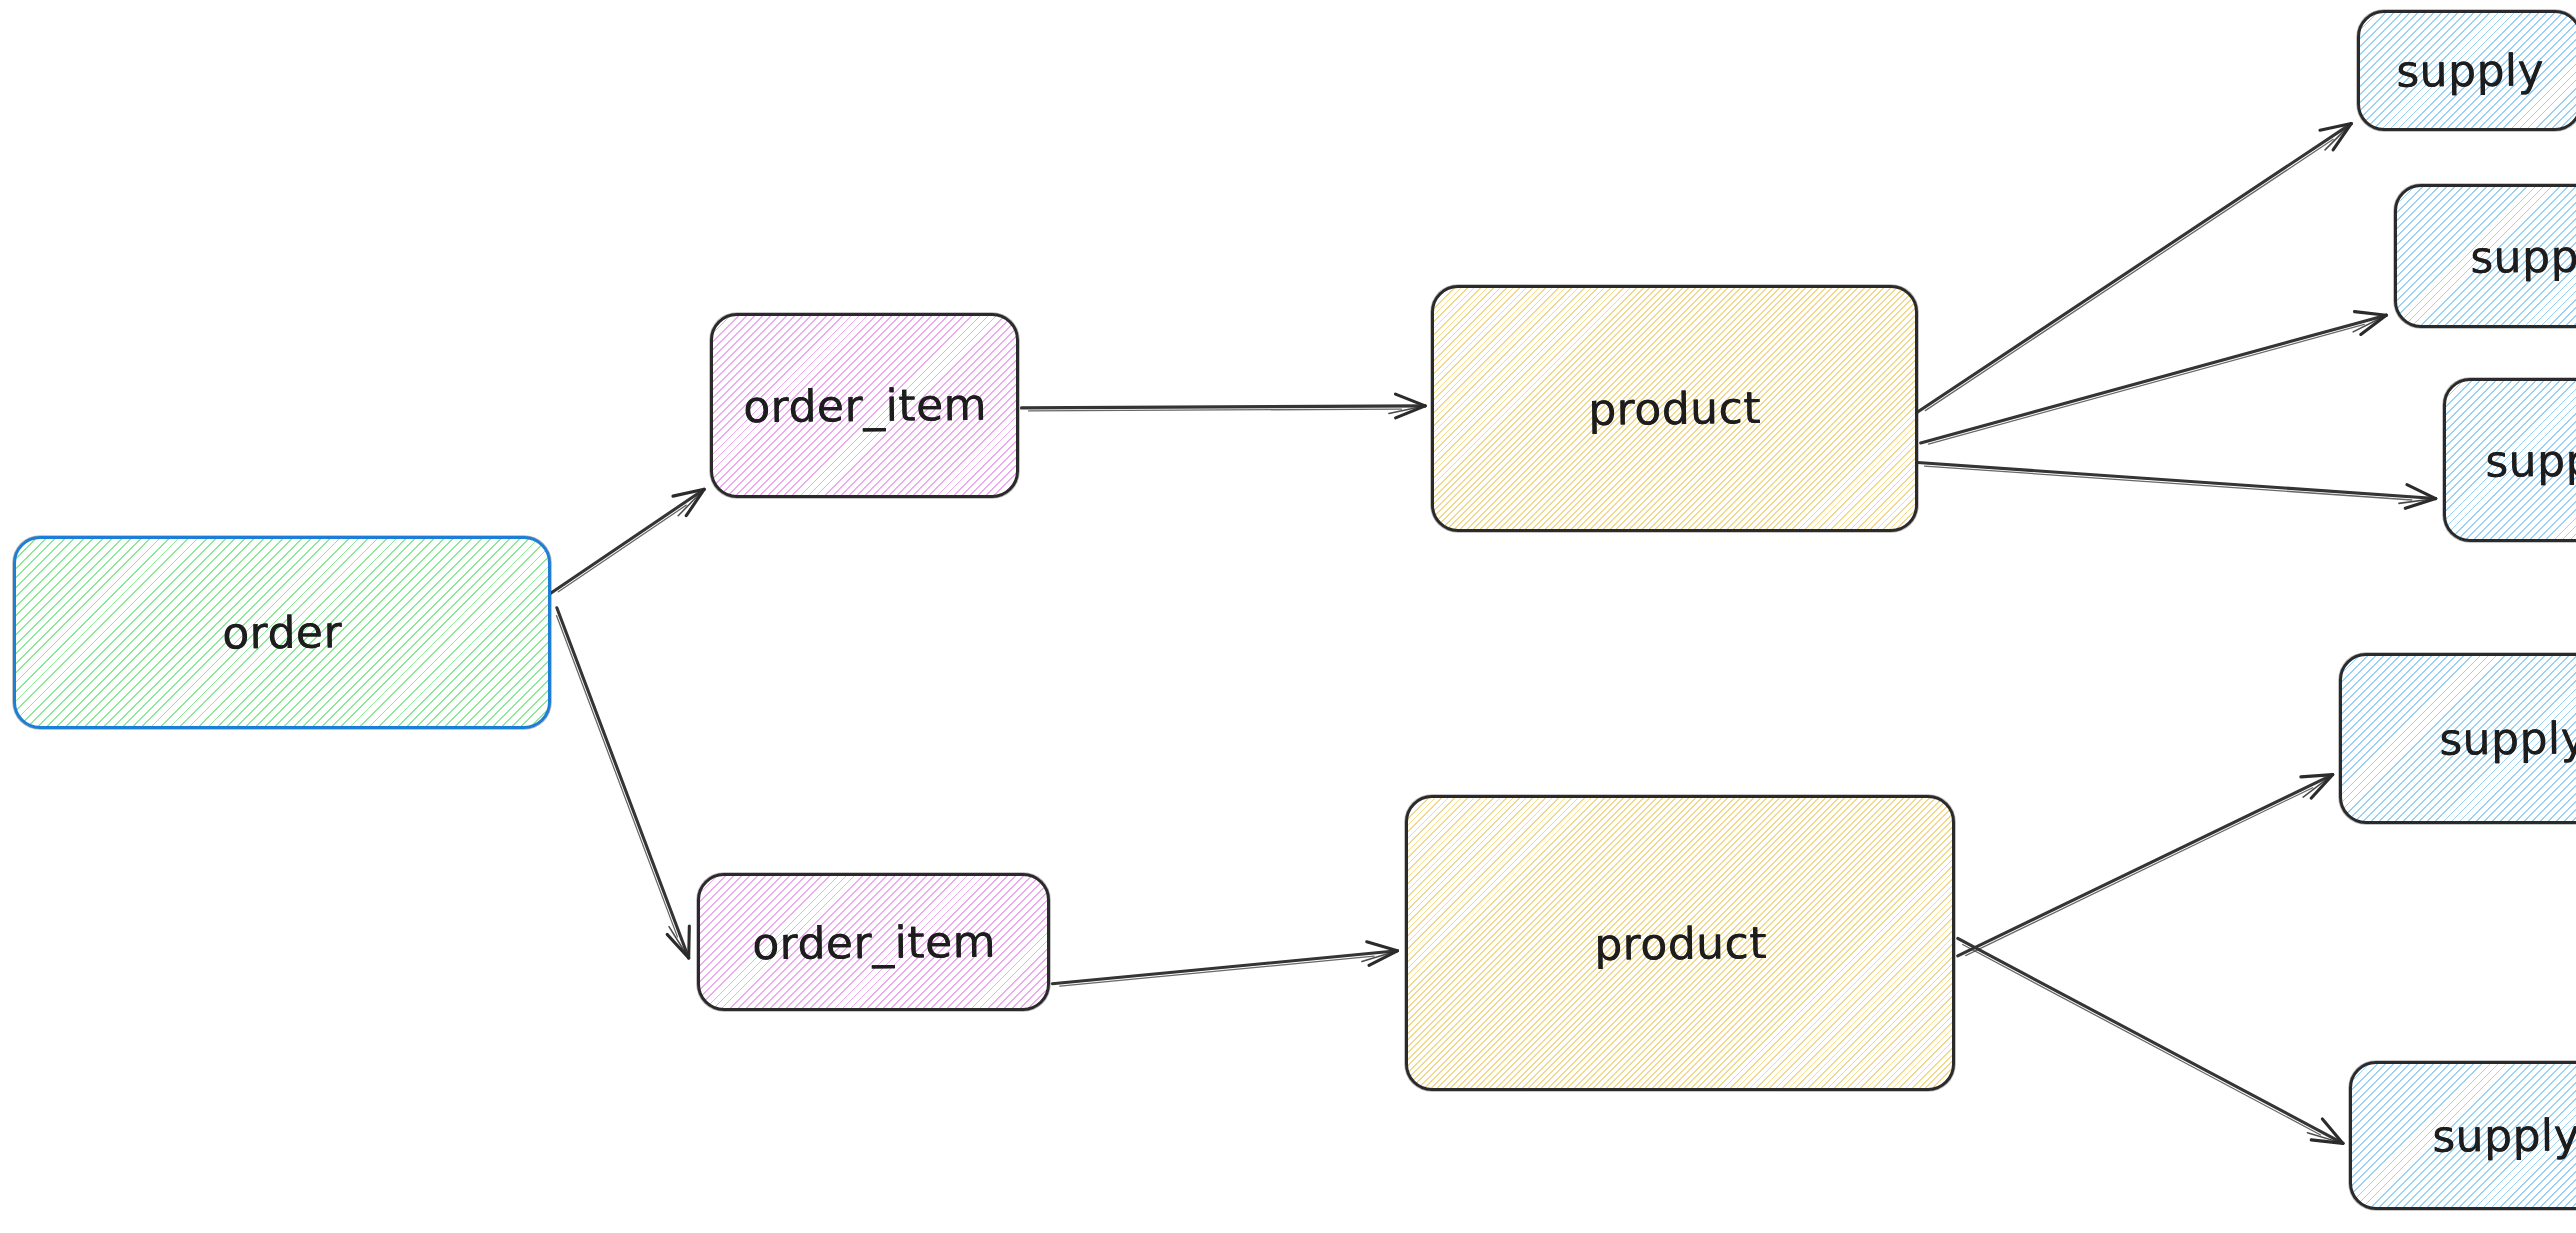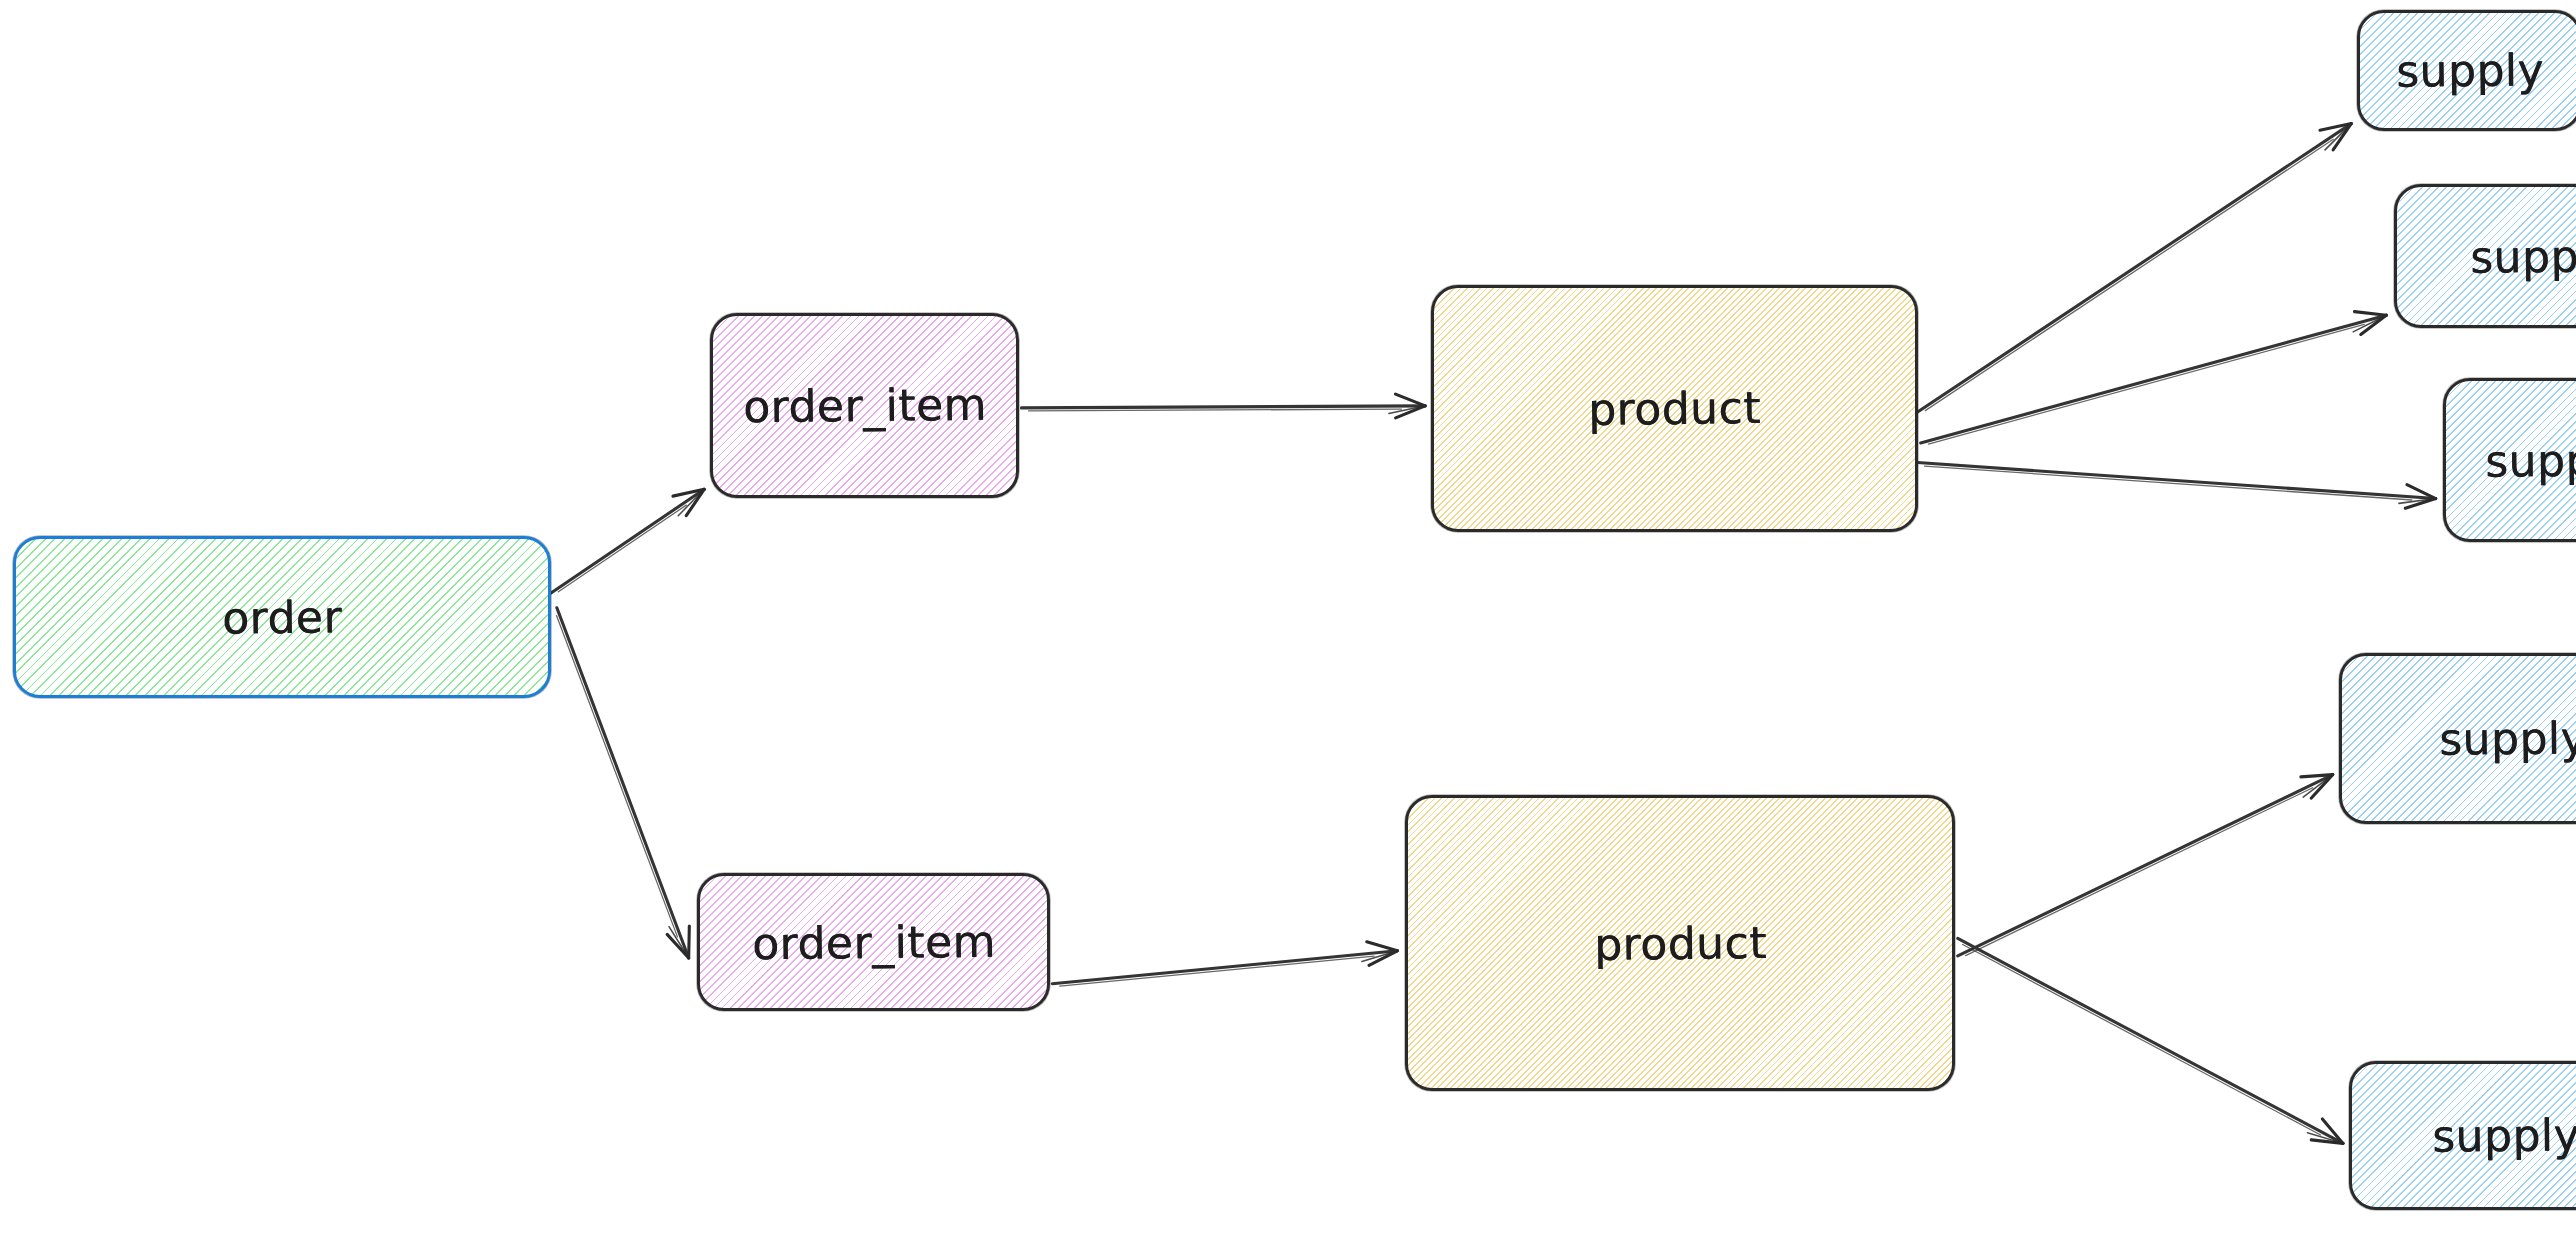--- a/index.html
+++ b/index.html
@@ -112,21 +112,21 @@
       </g>
       <g>
         <line x1="3800" y1="1822" x2="4548" y2="2220" class="edge-line"></line>
         <line x1="3809.5409563375824" y1="1833.873085199911" x2="4504.572361529233" y2="2203.6892606895854" class="edge-echo"></line>
         <line x1="4548" y1="2220" x2="4486.367847847683" y2="2213.2562754301734" class="edge-head"></line>
         <line x1="4548" y1="2220" x2="4507.972693176611" y2="2172.652194259224" class="edge-head"></line>
         <line x1="4548" y1="2220" x2="4478.9855867980905" y2="2199.4814530145004" class="edge-head2"></line>
       </g>
     </svg>
   <div id="nodes-layer">
-      <div class="node" style="left: 13px; top: 536px; width: 538px; height: 162px; border-color: rgb(28, 126, 214); background-image: repeating-linear-gradient(135deg, rgb(140, 233, 154) 0px, rgb(140, 233, 154) 1.3px, transparent 1.3px, transparent 6.7px);">
+      <div class="node" style="left: 13px; top: 536px; width: 538px; height: 193px; border-color: rgb(28, 126, 214); background-image: repeating-linear-gradient(135deg, rgb(140, 233, 154) 0px, rgb(140, 233, 154) 1.3px, transparent 1.3px, transparent 6.7px);">
         <span class="label">order</span>
       </div>
       <div class="node" style="left: 710px; top: 313px; width: 309px; height: 185px; border-color: rgb(42, 42, 42); background-image: repeating-linear-gradient(135deg, rgb(237, 169, 240) 0px, rgb(237, 169, 240) 1.3px, transparent 1.3px, transparent 5.7px);">
         <span class="label">order_item</span>
       </div>
       <div class="node" style="left: 697px; top: 873px; width: 353px; height: 138px; border-color: rgb(42, 42, 42); background-image: repeating-linear-gradient(135deg, rgb(237, 169, 240) 0px, rgb(237, 169, 240) 1.3px, transparent 1.3px, transparent 5.7px);">
         <span class="label">order_item</span>
       </div>
       <div class="node" style="left: 1431px; top: 285px; width: 487px; height: 247px; border-color: rgb(42, 42, 42); background-image: repeating-linear-gradient(135deg, rgb(240, 217, 140) 0px, rgb(240, 217, 140) 1.3px, transparent 1.3px, transparent 4.6px);">
         <span class="label">product</span>

